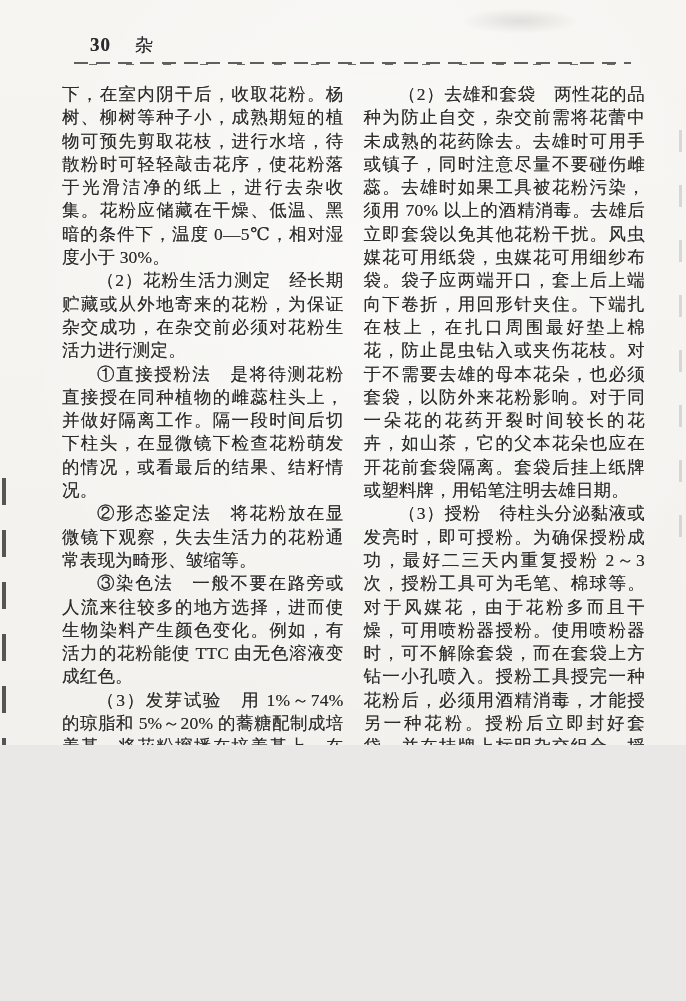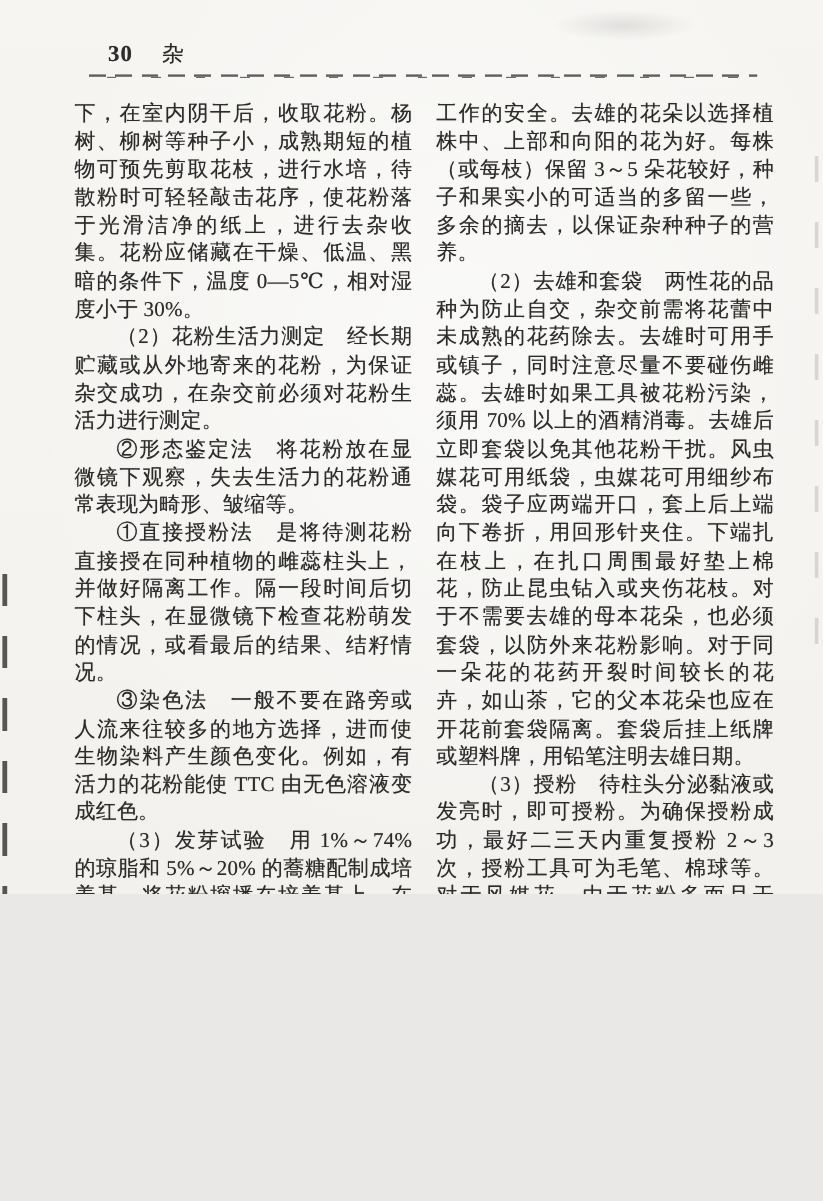--- a/index.html
+++ b/index.html
@@ -69,28 +69,27 @@
   <div class="header">
     <span class="page-num">30</span>
     <span class="running-title">杂</span>
   </div>
   <div class="header-rule"></div>
 
   <div class="columns">
     <div class="col">
         <p class="">下，在室内阴干后，收取花粉。杨树、柳树等种子小，成熟期短的植物可预先剪取花枝，进行水培，待散粉时可轻轻敲击花序，使花粉落于光滑洁净的纸上，进行去杂收集。花粉应储藏在干燥、低温、黑暗的条件下，温度 0—5℃，相对湿度小于 30%。</p>
         <p class="indent ">（2）花粉生活力测定　经长期贮藏或从外地寄来的花粉，为保证杂交成功，在杂交前必须对花粉生活力进行测定。</p>
+        <p class="indent ">①直接授粉法　是将待测花粉直接授在同种植物的雌蕊柱头上，并做好隔离工作。隔一段时间后切下柱头，在显微镜下检查花粉萌发的情况，或看最后的结果、结籽情况。</p>
         <p class="indent ">②形态鉴定法　将花粉放在显微镜下观察，失去生活力的花粉通常表现为畸形、皱缩等。</p>
-        <p class="indent ">①直接授粉法　是将待测花粉直接授在同种植物的雌蕊柱头上，并做好隔离工作。隔一段时间后切下柱头，在显微镜下检查花粉萌发的情况，或看最后的结果、结籽情况。</p>
         <p class="indent ">③染色法　一般不要在路旁或人流来往较多的地方选择，进而使生物染料产生颜色变化。例如，有活力的花粉能使 TTC 由无色溶液变成红色。</p>
         <p class="indent ">（3）发芽试验　用 1%～74% 的琼脂和 5%～20% 的蕎糖配制成培养基，将花粉撺播在培养基上，在 25℃ 左右培养，隔一定时间在显微镜下检查花粉萌发情况。如果在培养基中加入 10 毫克/千克的硼酸对花粉发芽有良好的促进作用。</p>
         <p class="indent heading ">7. 进行杂交</p>
       </div>
     <div class="col">
-        <p class="">工作的安全。去雄的花朵以选择植株中、上部和向阳的花为好。每株（或每枝）保留 3～5 朵花较好，种子和果实小的可适当的多留一些，多余的摘去，以保证杂种种子的营养。</p>
         <p class="indent ">（2）去雄和套袋　两性花的品种为防止自交，杂交前需将花蕾中未成熟的花药除去。去雄时可用手或镇子，同时注意尽量不要碰伤雌蕊。去雄时如果工具被花粉污染，须用 70% 以上的酒精消毒。去雄后立即套袋以免其他花粉干扰。风虫媒花可用纸袋，虫媒花可用细纱布袋。袋子应两端开口，套上后上端向下卷折，用回形针夹住。下端扎在枝上，在扎口周围最好垫上棉花，防止昆虫钻入或夹伤花枝。对于不需要去雄的母本花朵，也必须套袋，以防外来花粉影响。对于同一朵花的花药开裂时间较长的花卉，如山茶，它的父本花朵也应在开花前套袋隔离。套袋后挂上纸牌或塑料牌，用铅笔注明去雄日期。</p>
         <p class="indent ">（3）授粉　待柱头分泌黏液或发亮时，即可授粉。为确保授粉成功，最好二三天内重复授粉 2～3 次，授粉工具可为毛笔、棉球等。对于风媒花，由于花粉多而且干燥，可用喷粉器授粉。使用喷粉器时，可不解除套袋，而在套袋上方钻一小孔喷入。授粉工具授完一种花粉后，必须用酒精消毒，才能授另一种花粉。授粉后立即封好套袋，并在挂牌上标明杂交组合、授粉日期、授粉次数等。待数日后柱头萎蕊即可将套袋除去，以免妨碍果实生长。</p>
         <p class="indent gap">（4）杂交后的管理　杂交后要细</p>
       </div>
   </div>
 
   <div class="edge-marks-left"></div>
   <div class="edge-marks-right"></div>
   <div class="smudge"></div>
 

